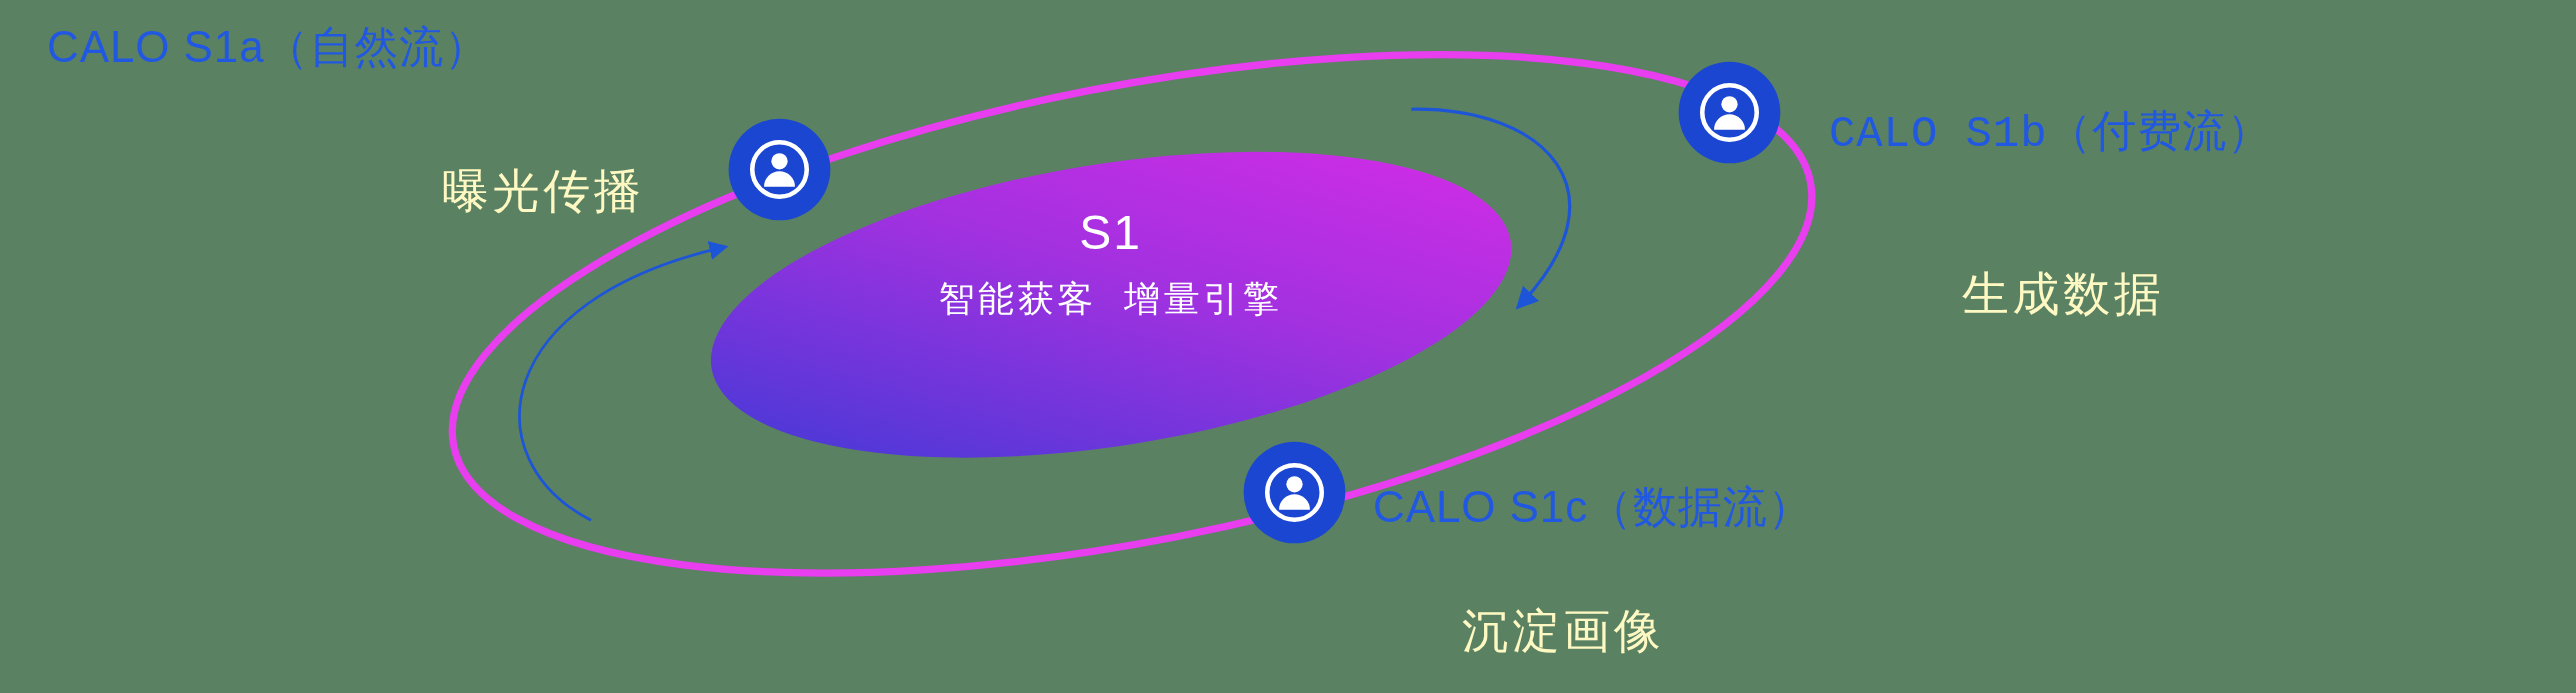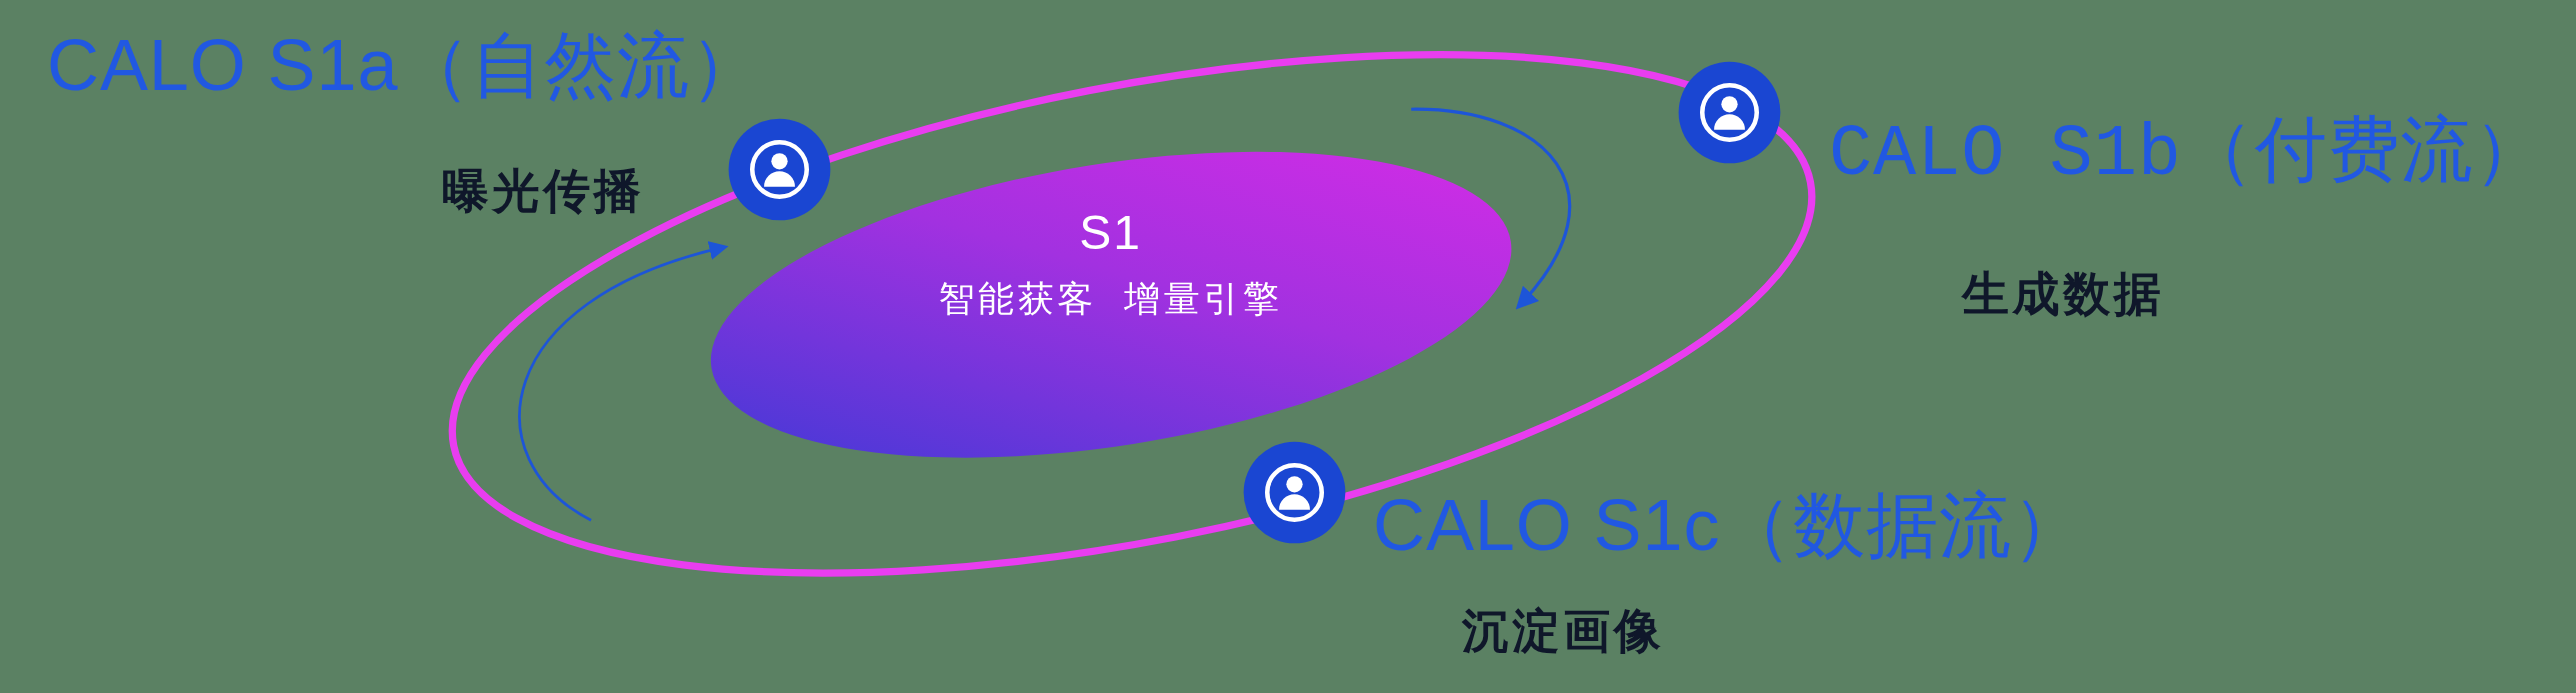--- a/index.html
+++ b/index.html
@@ -20,31 +20,31 @@
     width: 2576px;
     height: 694px;
   }
   .node {
     position: absolute;
     width: 109px;
     height: 109px;
   }
   .label {
     position: absolute;
-    font-size: 72px;
+    font-size: 44px;
     font-weight: 500;
     color: #2158e2;
     letter-spacing: 0.9px;
     white-space: nowrap;
   }
   .sublabel {
     position: absolute;
     font-size: 47px;
-    font-weight: 700;
-    color: #0f172a;
+    font-weight: 400;
+    color: #fef9c3;
     letter-spacing: 3.6px;
     white-space: nowrap;
   }
   .center-text {
     position: absolute;
     left: 747px;
     top: 205px;
     width: 727px;
     text-align: center;
     color: #ffffff;

